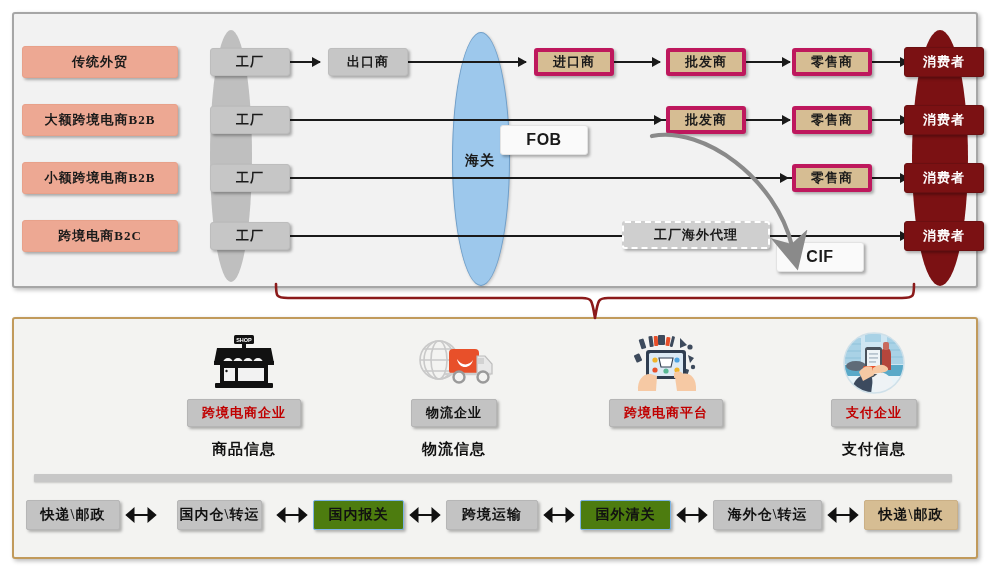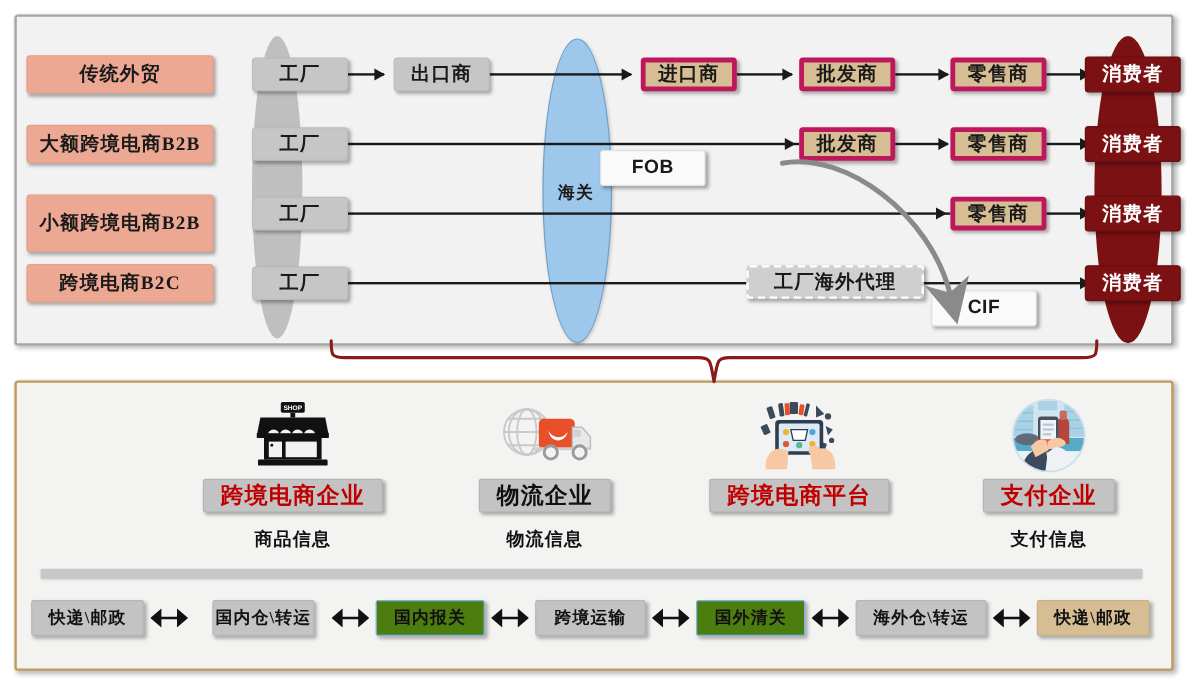--- a/index.html
+++ b/index.html
@@ -24,21 +24,21 @@
     left:12px;top:317px;width:962px;height:238px;
     border:2px solid #c19a5b;border-radius:3px;
     box-shadow:2px 2px 4px rgba(0,0,0,.28);
     background:#f3f3f1;
   }
 
   
   .fbox{
     position:absolute;
     display:flex;align-items:center;justify-content:center;
-    font-size:16px;font-weight:700;color:#1a1a1a;
+    font-size:13px;font-weight:700;color:#1a1a1a;
     letter-spacing:1px;
     border-radius:3px;
     box-shadow:2px 2px 3px rgba(0,0,0,.30);
     box-sizing:border-box;
     white-space:nowrap;
     z-index:6;
   }
   .f-salmon{background:#eda893;border:1px solid #e8a18a;color:#1a1a1a;}
   .f-gray{background:#c6c6c6;border:1px solid #bdbdbd;}
   .f-tan{background:#d6bd93;border:4px solid #be185d;}
@@ -75,21 +75,21 @@
     border-top:5px solid transparent;border-bottom:5px solid transparent;
     border-left:9px solid #1a1a1a;}
 
   
   .ent{position:absolute;width:190px;text-align:center;}
   .ent-icon{height:64px;display:flex;align-items:center;justify-content:center;}
   .ent-pill{
     display:inline-flex;align-items:center;justify-content:center;
     height:26px;padding:0 14px;margin-top:4px;
     background:#c3c3c3;border:1px solid #b5b5b5;border-radius:2px;
-    font-size:19px;font-weight:700;letter-spacing:1px;
+    font-size:13px;font-weight:700;letter-spacing:1px;
     box-shadow:2px 2px 3px rgba(0,0,0,.30);
   }
   .pill-red{color:#c00000;}
   .pill-black{color:#111111;text-align:center;}
   .ent-cap{margin-top:13px;font-size:15px;font-weight:700;color:#111111;letter-spacing:1px;}
 
   #chain-bar{
     position:absolute;left:34px;top:474px;width:918px;height:8px;
     background:#c7c7c7;border-radius:1px;
     box-shadow:0 1px 2px rgba(0,0,0,.18);
@@ -151,21 +151,21 @@
     <div class="fbox f-tan" style="left:652px;top:92px;width:80px;height:28px;">批发商</div>
     <div class="hline" style="left:732px;top:105px;width:44px;"></div>
     <div class="arrow" style="left:768px;top:101px;"></div>
     <div class="fbox f-tan" style="left:778px;top:92px;width:80px;height:28px;">零售商</div>
     <div class="hline" style="left:858px;top:105px;width:36px;"></div>
     <div class="arrow" style="left:886px;top:101px;"></div>
     <div class="fbox f-red" style="left:890px;top:91px;width:80px;height:30px;">消费者</div>
 
     <div class="fbox f-white" style="left:486px;top:111px;width:88px;height:30px;">FOB</div>
 
-    <div class="fbox f-salmon" style="left:8px;top:148px;width:156px;height:48px;text-align:center;">小额跨境电商B2B</div>
+    <div class="fbox f-salmon" style="left:8px;top:148px;width:156px;height:32px;text-align:center;">小额跨境电商B2B</div>
     <div class="fbox f-gray" style="left:196px;top:150px;width:80px;height:28px;">工厂</div>
     <div class="hline" style="left:276px;top:163px;width:502px;"></div>
     <div class="arrow" style="left:766px;top:159px;"></div>
     <div class="fbox f-tan" style="left:778px;top:150px;width:80px;height:28px;">零售商</div>
     <div class="hline" style="left:858px;top:163px;width:36px;"></div>
     <div class="arrow" style="left:886px;top:159px;"></div>
     <div class="fbox f-red" style="left:890px;top:149px;width:80px;height:30px;">消费者</div>
 
     <div class="fbox f-salmon" style="left:8px;top:206px;width:156px;height:32px;">跨境电商B2C</div>
     <div class="fbox f-gray" style="left:196px;top:208px;width:80px;height:28px;">工厂</div>

